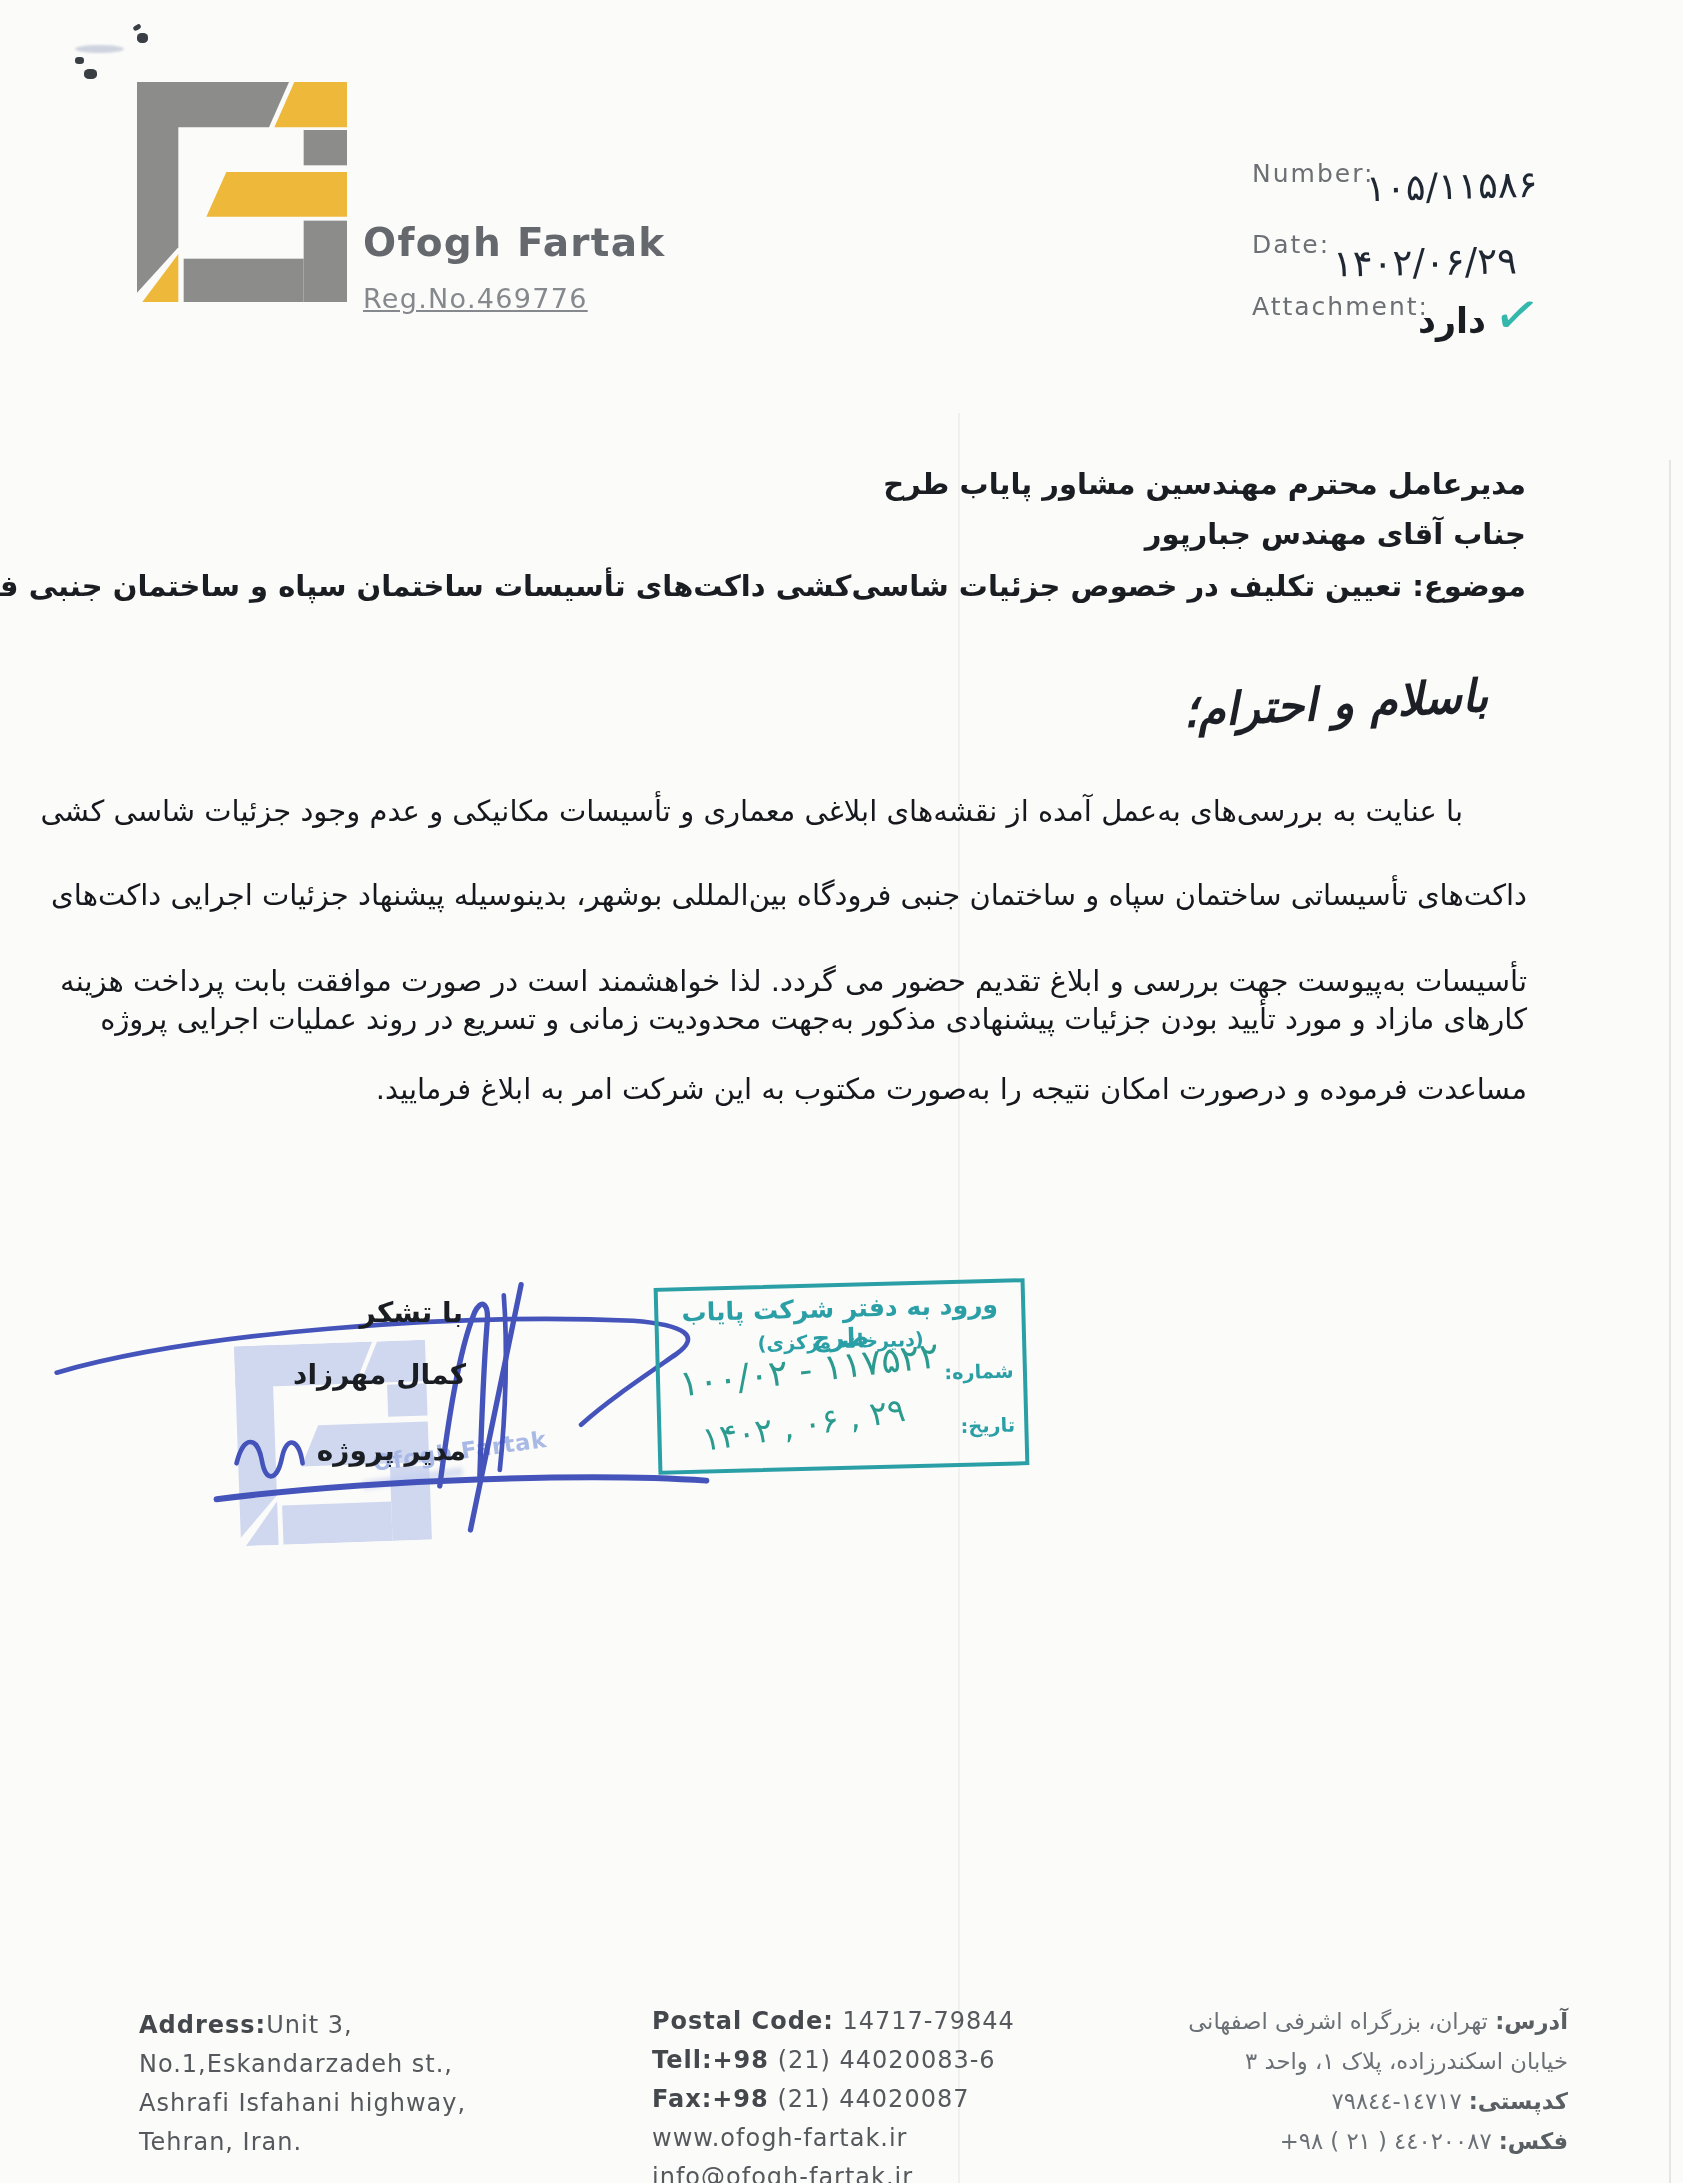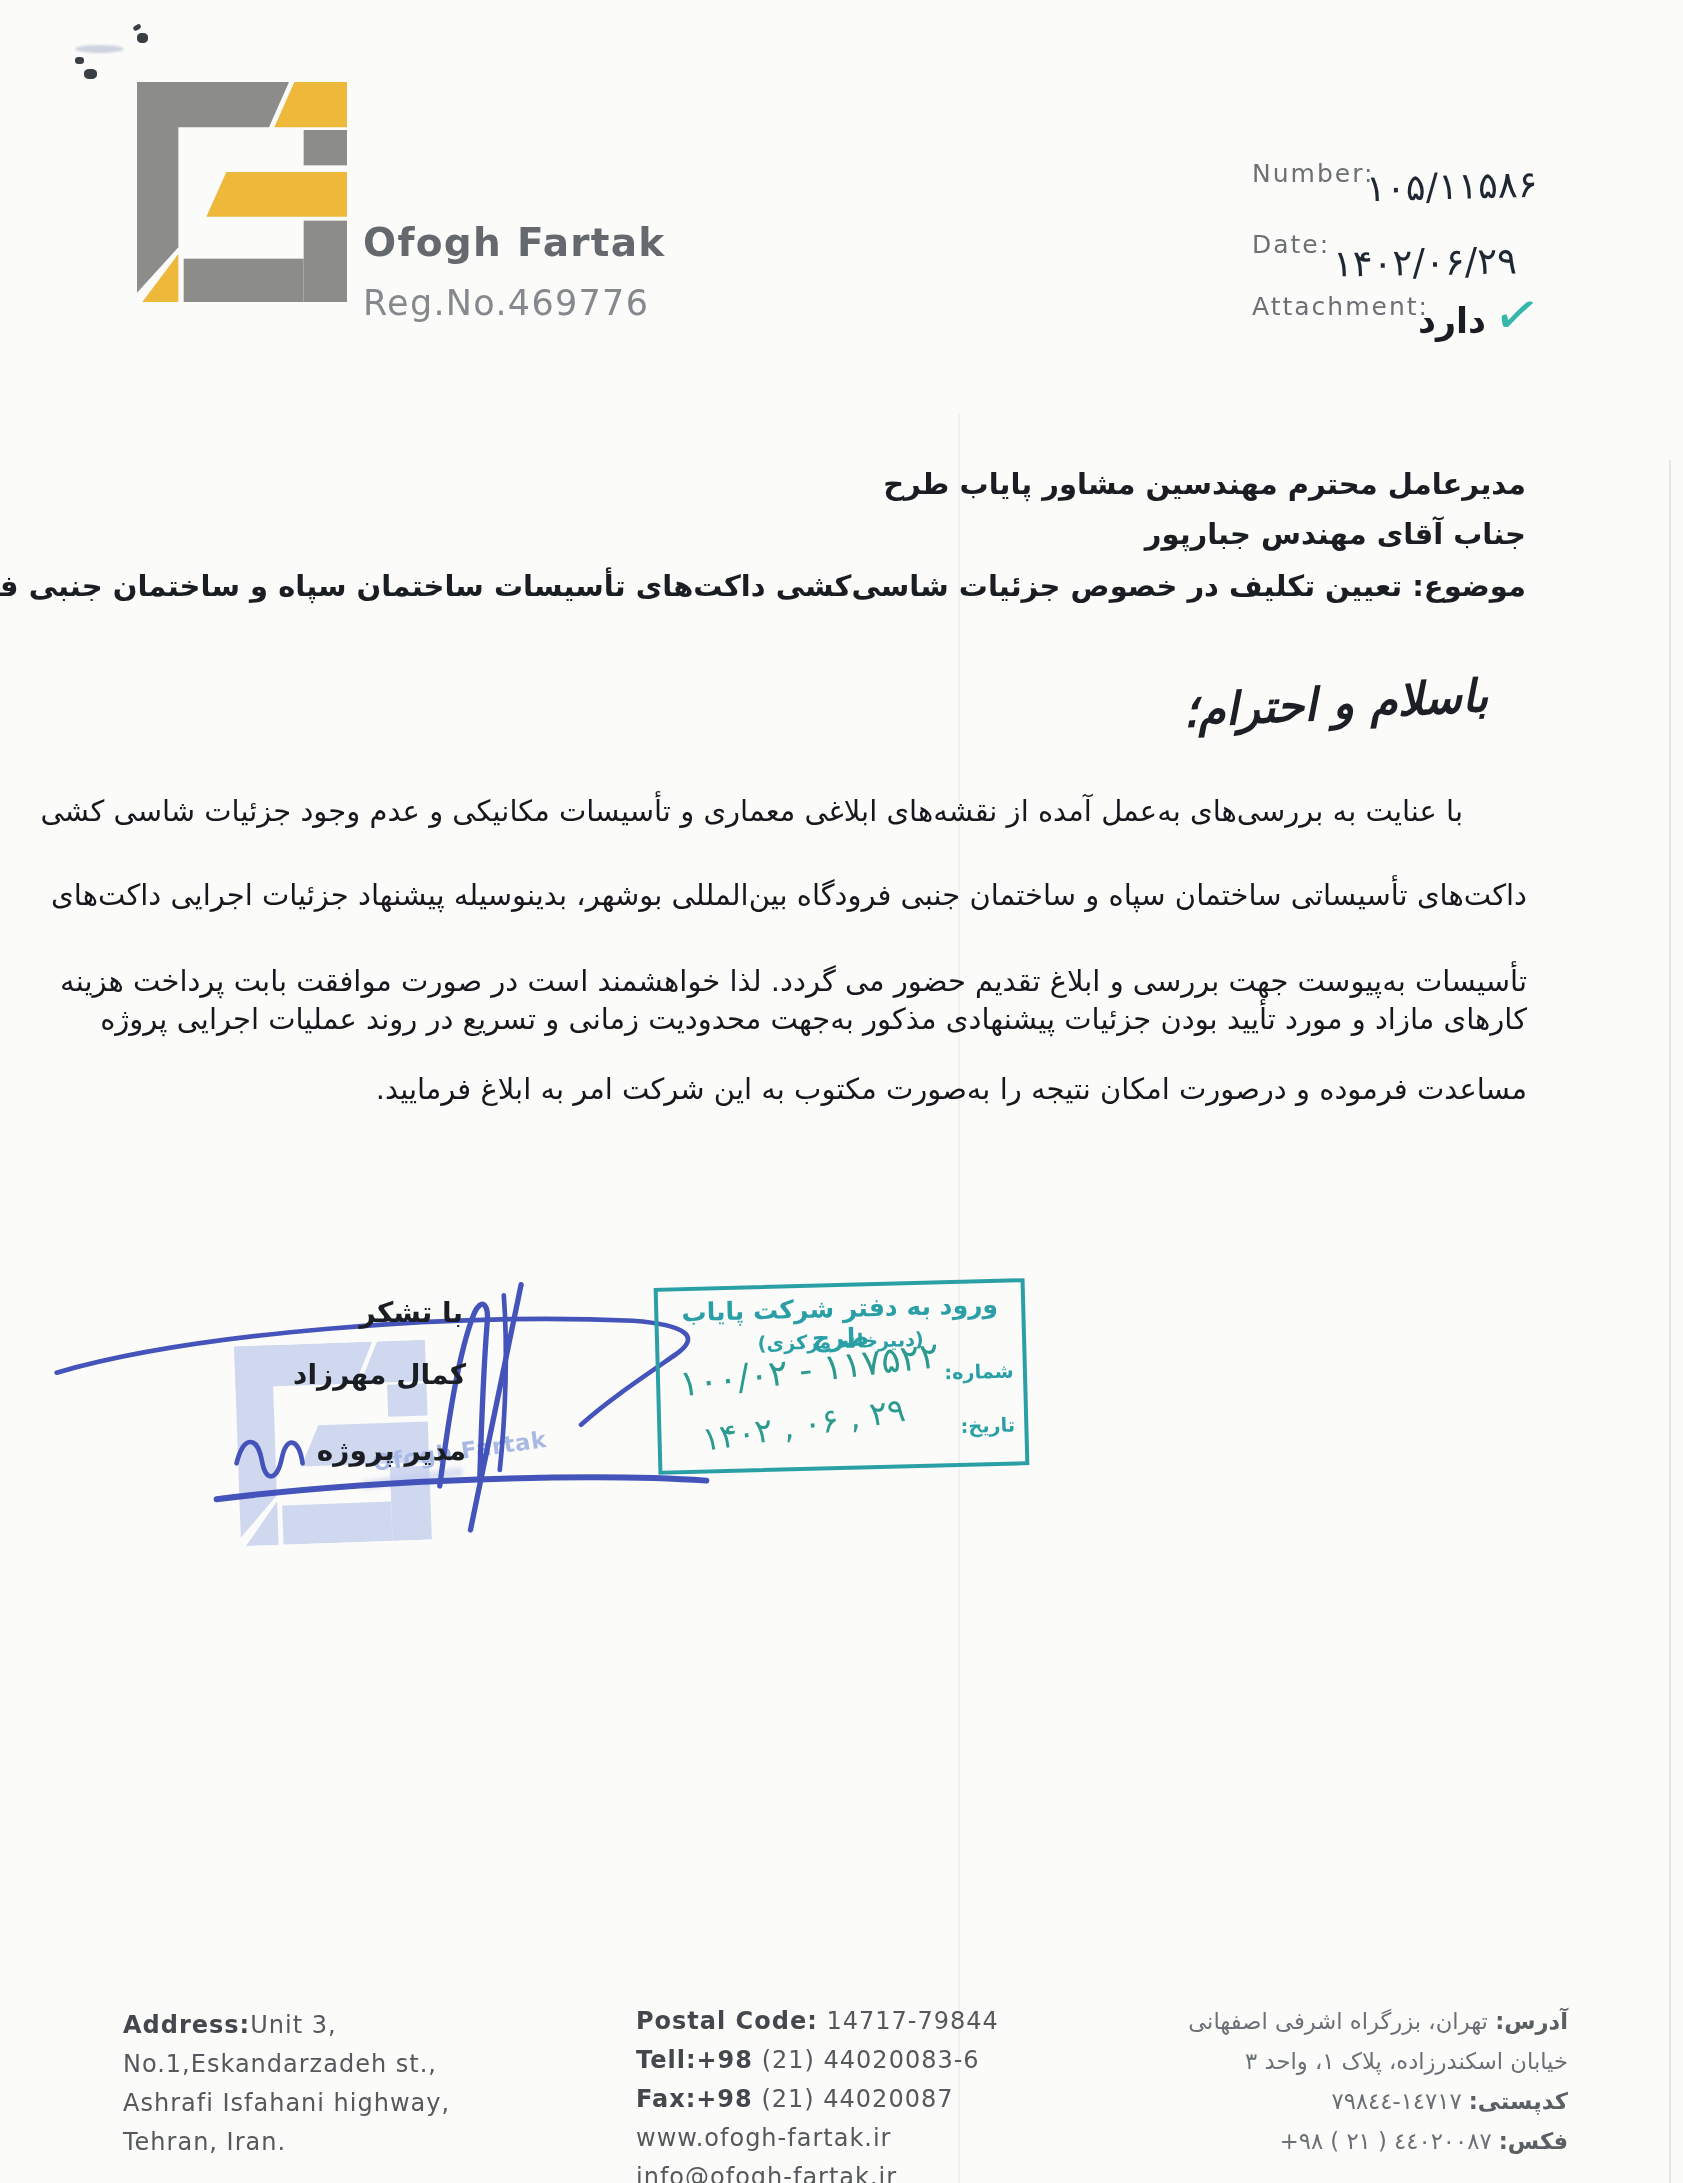--- a/index.html
+++ b/index.html
@@ -10,21 +10,21 @@
   }
   .abs{position:absolute;}
   
   .speck{position:absolute;background:#3a3f45;border-radius:40%;}
   .smear{position:absolute;background:#9aa4c0;opacity:.45;border-radius:50%;filter:blur(1.3px);}
   .fold-line{position:absolute;left:958px;top:413px;width:2px;height:1770px;background:rgba(110,110,125,.08);}
   .edge-line{position:absolute;left:1669px;top:460px;width:2px;height:1723px;background:rgba(100,100,115,.14);}
   
   .logo{left:137px;top:82px;width:210px;height:220px;}
   .company-name{left:363px;top:220px;font-size:39px;font-weight:bold;color:#65696d;letter-spacing:1.3px;}
-  .reg-no{left:363px;top:283px;font-size:35px;color:#85898d;letter-spacing:1.3px;}
+  .reg-no{left:363px;top:283px;font-size:27px;color:#85898d;letter-spacing:1.3px;text-decoration:underline;}
   
   .meta-label{font-size:25px;color:#6c7074;letter-spacing:2px;}
   .hand{color:#1f2733;font-weight:500;letter-spacing:3.3px;}
   .num-label{left:1252px;top:159px;}
   .num-value{left:1366px;top:165px;font-size:37px;transform:rotate(-1.5deg);}
   .date-label{left:1252px;top:230px;}
   .date-value{left:1333px;top:241px;font-size:37px;transform:rotate(-1deg);}
   .att-label{left:1252px;top:292px;}
   .att-value{left:1418px;top:301px;font-size:35px;font-weight:bold;direction:rtl;}
   .att-check{left:1494px;top:283px;font-size:55px;color:#35b8ac;transform:rotate(10deg);font-weight:400;}
@@ -58,21 +58,21 @@
     font-size:25px;font-weight:bold;}
   .stamp-subtitle{position:absolute;top:43px;left:0;width:100%;text-align:center;
     font-size:19.3px;font-weight:bold;}
   .stamp-label{position:absolute;font-size:19.3px;font-weight:bold;right:9.3px;}
   .stamp-num-label{top:77px;} .stamp-date-label{top:131px;}
   .stamp-hand{position:absolute;font-size:36px;color:#2b9a8f;font-weight:500;
     letter-spacing:4px;direction:rtl;white-space:nowrap;}
   .stamp-num-value{left:18.7px;top:61px;transform:rotate(-5deg);}
   .stamp-date-value{left:40px;top:117px;transform:rotate(-7deg);font-size:33px;}
   
-  .footer-col{font-size:24px;color:#55585c;letter-spacing:1px;line-height:39px;}
+  .footer-col{font-size:24px;color:#55585c;letter-spacing:1px;line-height:39px;margin-left:16px;}
   .footer-col b{color:#44484c;}
   .f-address{left:123px;top:2006px;line-height:39px;}
   .f-contact{left:636px;top:2002px;}
   .f-persian{right:115px;top:2001px;font-size:22.7px;color:#6b7076;line-height:40px;
     direction:rtl;text-align:right;letter-spacing:0;}
   .f-persian b{color:#5a5f64;}
 </style>
 </head>
 <body>
 

